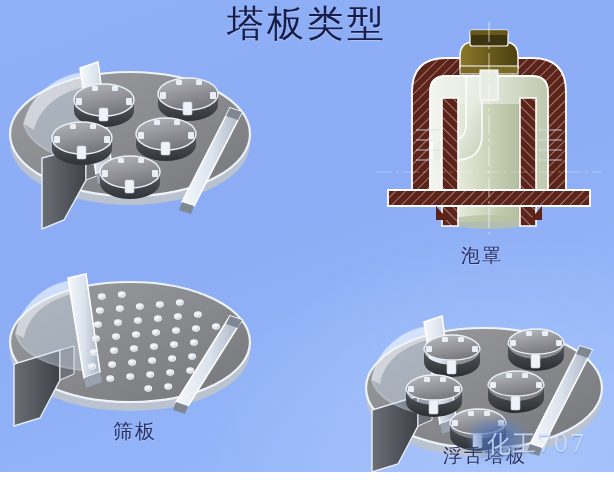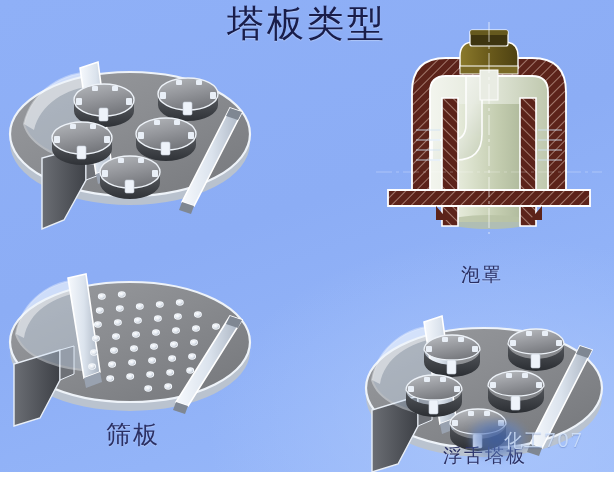--- a/index.html
+++ b/index.html
@@ -26,27 +26,27 @@
   #title{
     position:absolute;left:0;right:0;top:2px;
     text-align:center;
     font-family:"DejaVu Serif","Liberation Serif",serif;
     font-size:37px;line-height:44px;
     color:#191d4a;
     letter-spacing:3px;
     text-shadow:0 1px 1px rgba(255,255,255,.30);
   }
   #cap1{left:93px;top:198px;font-size:19px;}
-  #cap2{left:461px;top:243px;font-size:19px;margin-top:19px;}
-  #cap3{left:106px;top:418px;font-size:25px;}
+  #cap2{left:461px;top:243px;font-size:19px;}
+  #cap3{left:113px;top:418px;font-size:20px;}
   #cap4{left:443px;top:443px;font-size:19px;}
   #watermark{
-    position:absolute;left:504px;top:428px;
+    position:absolute;left:487px;top:428px;
     font-family:"DejaVu Serif","Liberation Serif",serif;
-    font-size:19px;letter-spacing:1px;
+    font-size:24px;letter-spacing:1px;
     color:rgba(215,232,255,.78);
     text-shadow:0 1px 1px rgba(60,90,160,.35);
     pointer-events:none;
   }
   #blob{
     position:absolute;left:470px;top:420px;width:60px;height:42px;
     background:radial-gradient(ellipse at 45% 45%, rgba(63,97,168,.85) 0%, rgba(96,132,200,.55) 45%, rgba(140,173,246,0) 72%);
     filter:blur(3px);pointer-events:none;
   }
   svg{display:block;}

